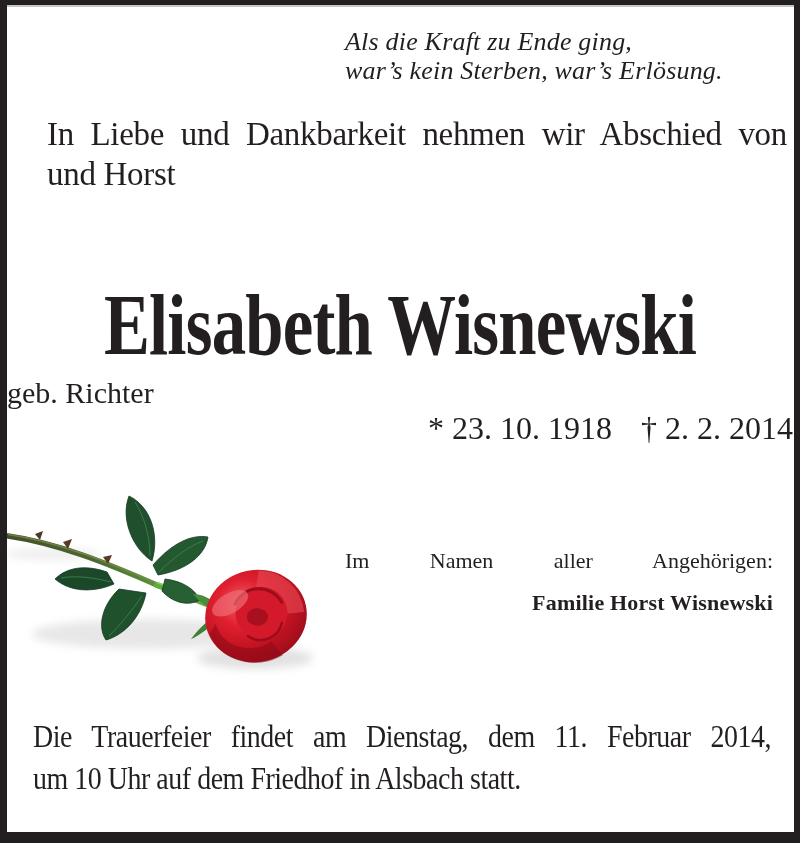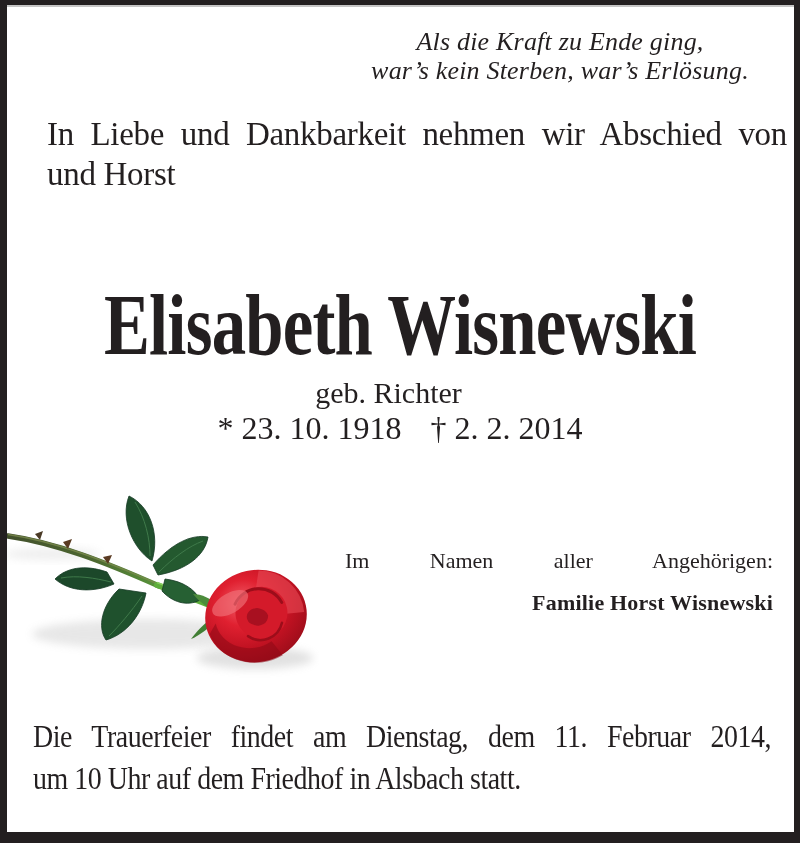--- a/index.html
+++ b/index.html
@@ -15,41 +15,40 @@
     pointer-events:none;z-index:9;
   }
   .scanline{
     position:absolute;top:5px;left:7px;right:6px;height:2px;
     background:#a6a6a6;opacity:.65;z-index:8;
   }
   .quote{
     position:absolute;left:345px;top:27px;width:430px;
     font-style:italic;font-size:26px;line-height:29px;
     letter-spacing:.2px;
-    text-align:center;
   }
   .intro{
     position:absolute;left:47px;top:114px;width:740px;
     font-size:33px;line-height:40px;letter-spacing:-0.3px;
   }
   .jline{text-align:justify;text-align-last:justify;}
   .lline{text-align:left;}
   .name{
     position:absolute;left:7px;top:282px;width:786px;
     text-align:center;font-weight:bold;font-size:86px;line-height:86px;
     white-space:nowrap;transform:scaleX(0.8);transform-origin:50% 50%;
     letter-spacing:-1px;
   }
   .birthname{
     position:absolute;left:7px;top:376px;width:763px;
-    text-align:center;font-size:30px;line-height:34px;
+    text-align:left;font-size:30px;line-height:34px;
   }
   .dates{
     position:absolute;left:7px;top:410px;width:786px;
-    display:flex;justify-content:center;gap:29px;
+    display:flex;justify-content:flex-end;gap:29px;
     font-size:32px;line-height:36px;
   }
   .rose{position:absolute;left:7px;top:486px;width:312px;height:208px;z-index:2;}
   .mourners{
     position:absolute;left:345px;top:540px;width:428px;
     font-size:22px;line-height:42px;
   }
   .mourners .family{font-weight:bold;letter-spacing:.2px;text-align:right;}
   .funeral{
     position:absolute;left:33px;top:716px;width:820px;

